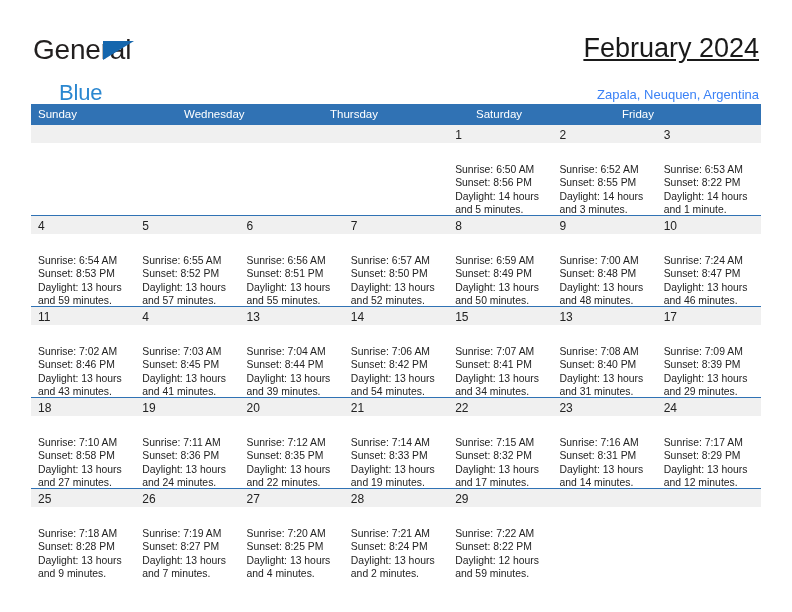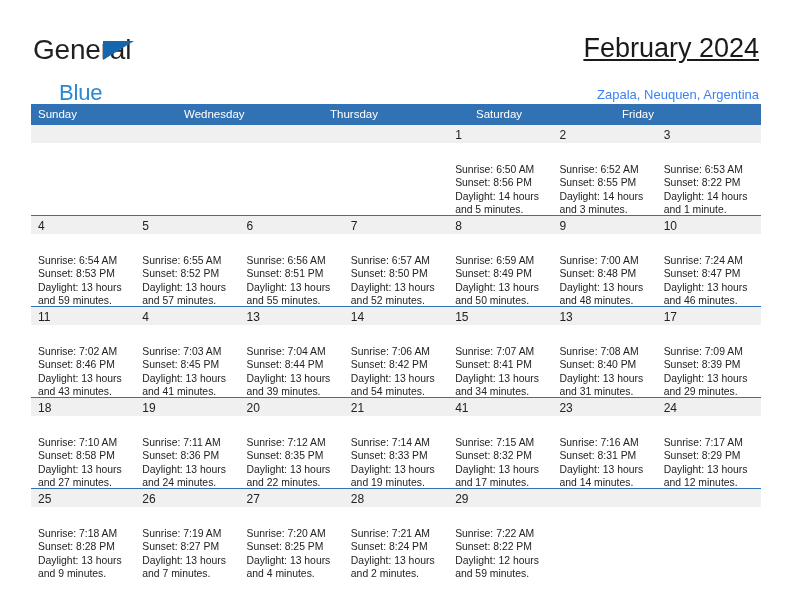--- a/index.html
+++ b/index.html
@@ -383,21 +383,21 @@
       <div class="day-cell">
         <div class="day-band"><span class="day-num">21</span></div>
         <div class="day-body">
           <div class="day-line">Sunrise: 7:14 AM</div>
           <div class="day-line">Sunset: 8:33 PM</div>
           <div class="day-line">Daylight: 13 hours</div>
           <div class="day-line">and 19 minutes.</div>
         </div>
       </div>
       <div class="day-cell">
-        <div class="day-band"><span class="day-num">41</span></div>
+        <div class="day-band"><span class="day-num">22</span></div>
         <div class="day-body">
           <div class="day-line">Sunrise: 7:15 AM</div>
           <div class="day-line">Sunset: 8:32 PM</div>
           <div class="day-line">Daylight: 13 hours</div>
           <div class="day-line">and 17 minutes.</div>
         </div>
       </div>
       <div class="day-cell">
         <div class="day-band"><span class="day-num">23</span></div>
         <div class="day-body">

